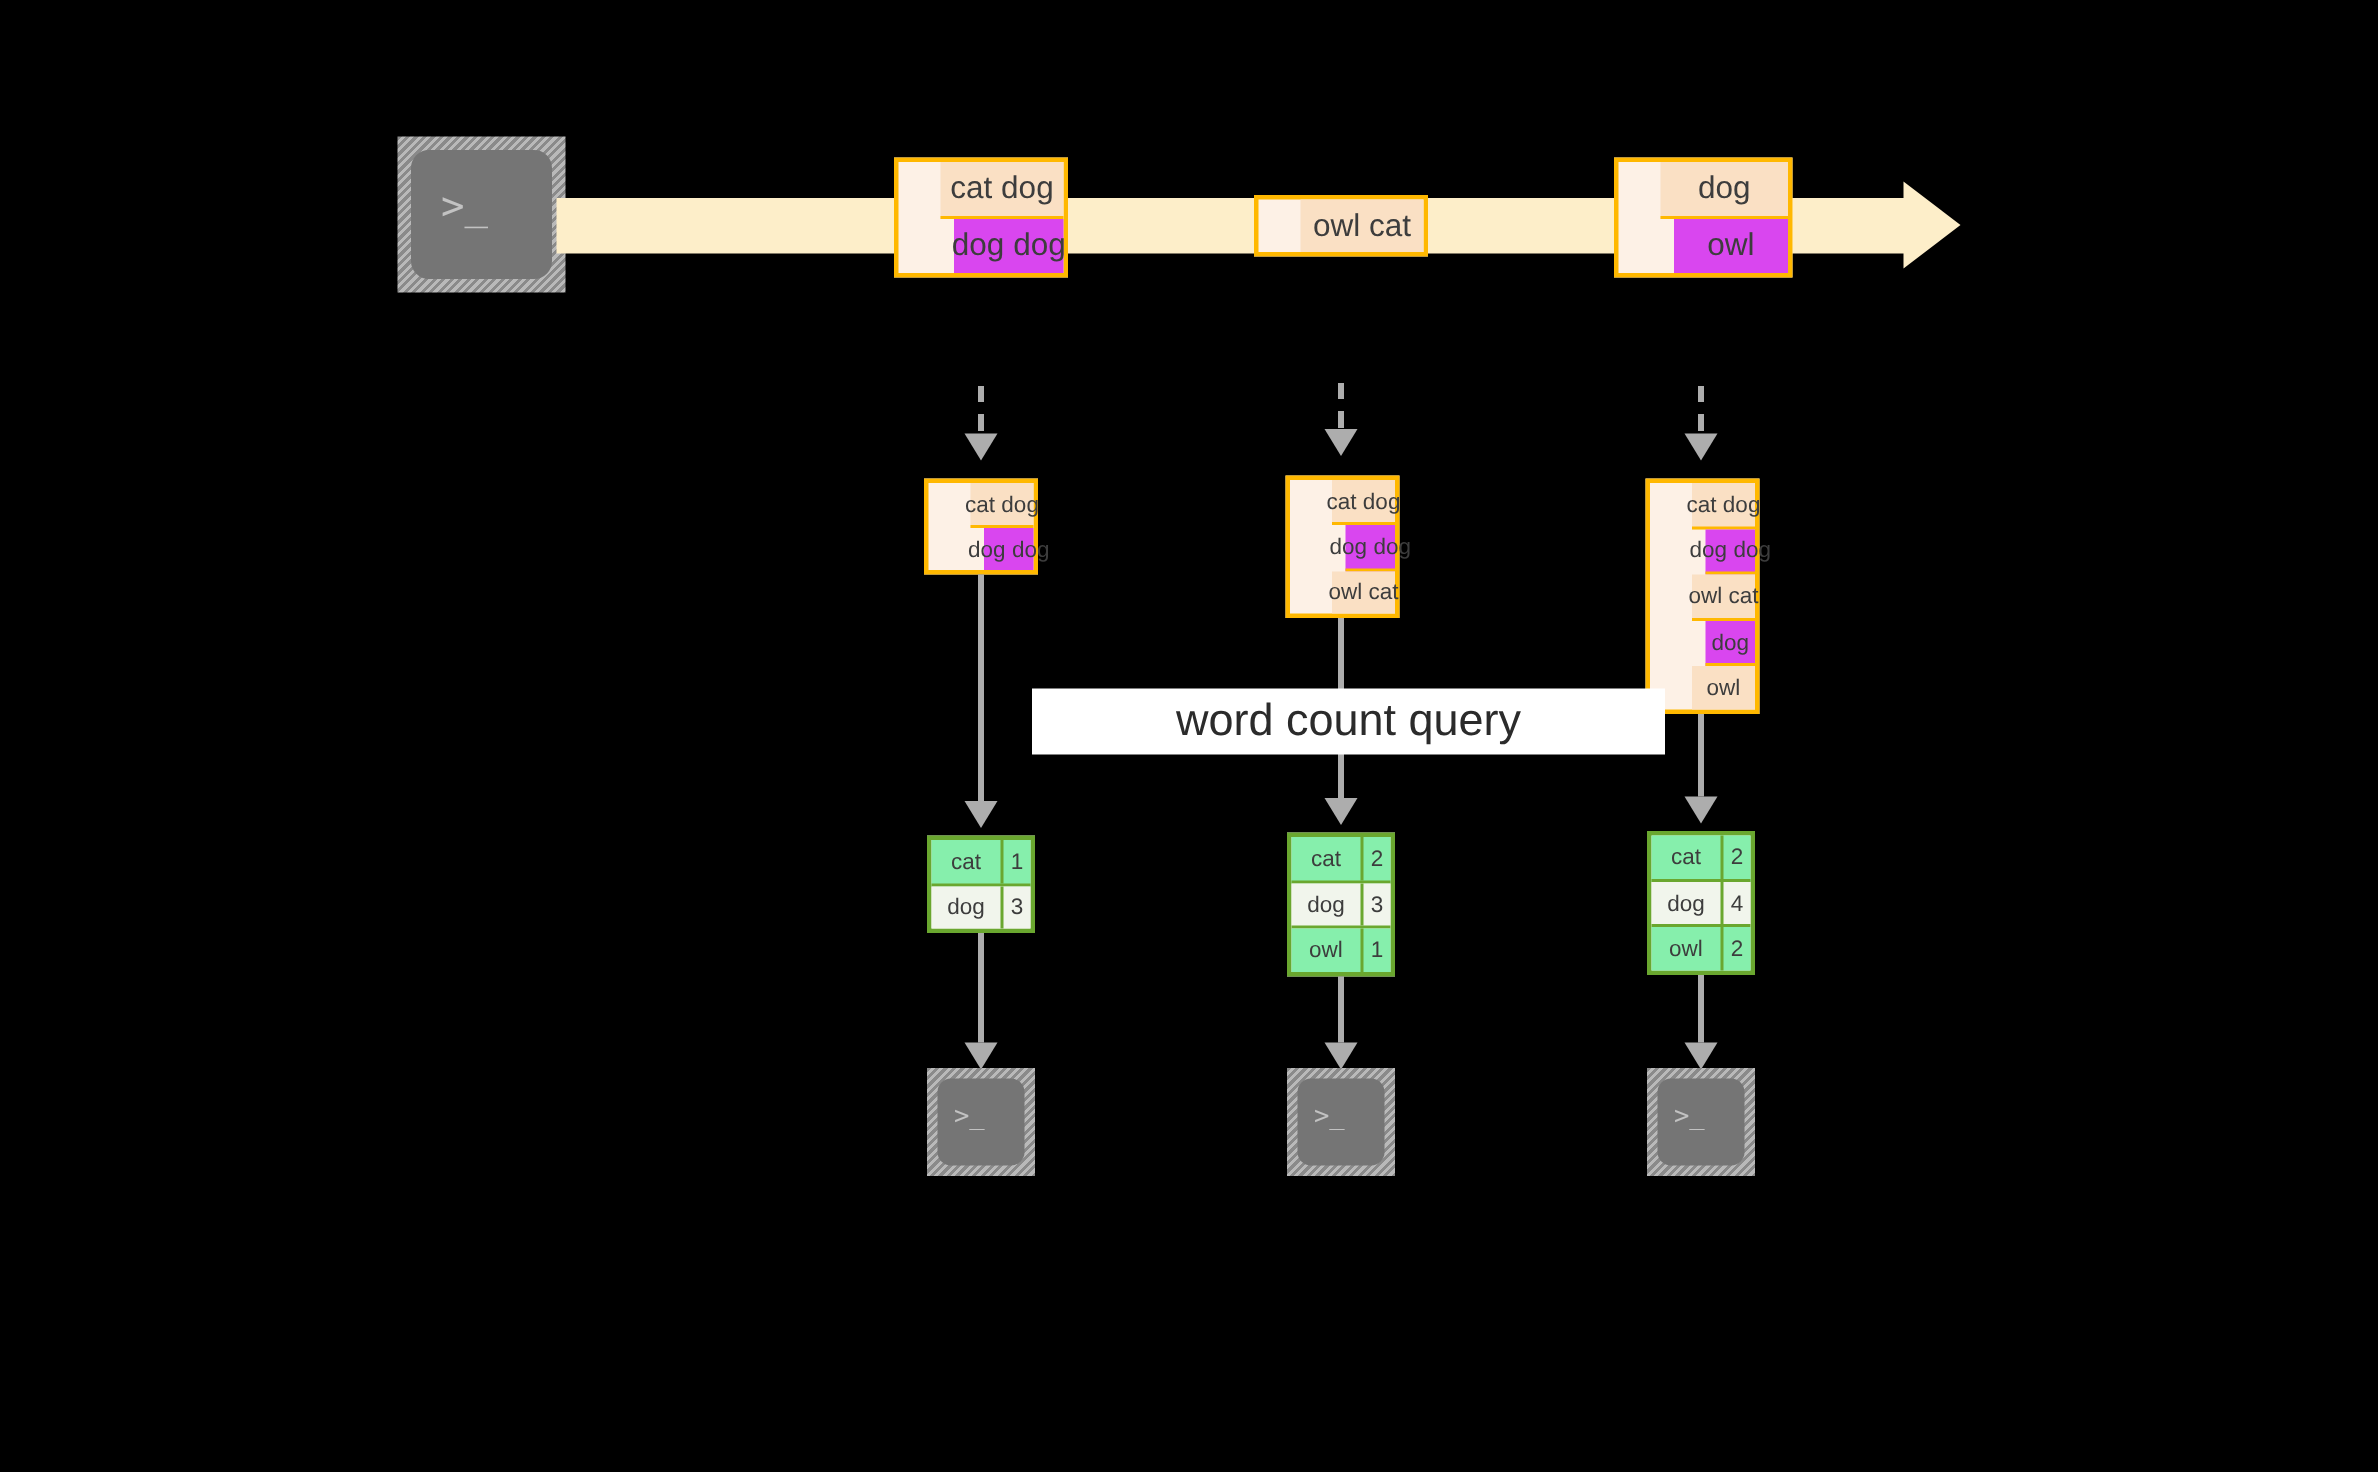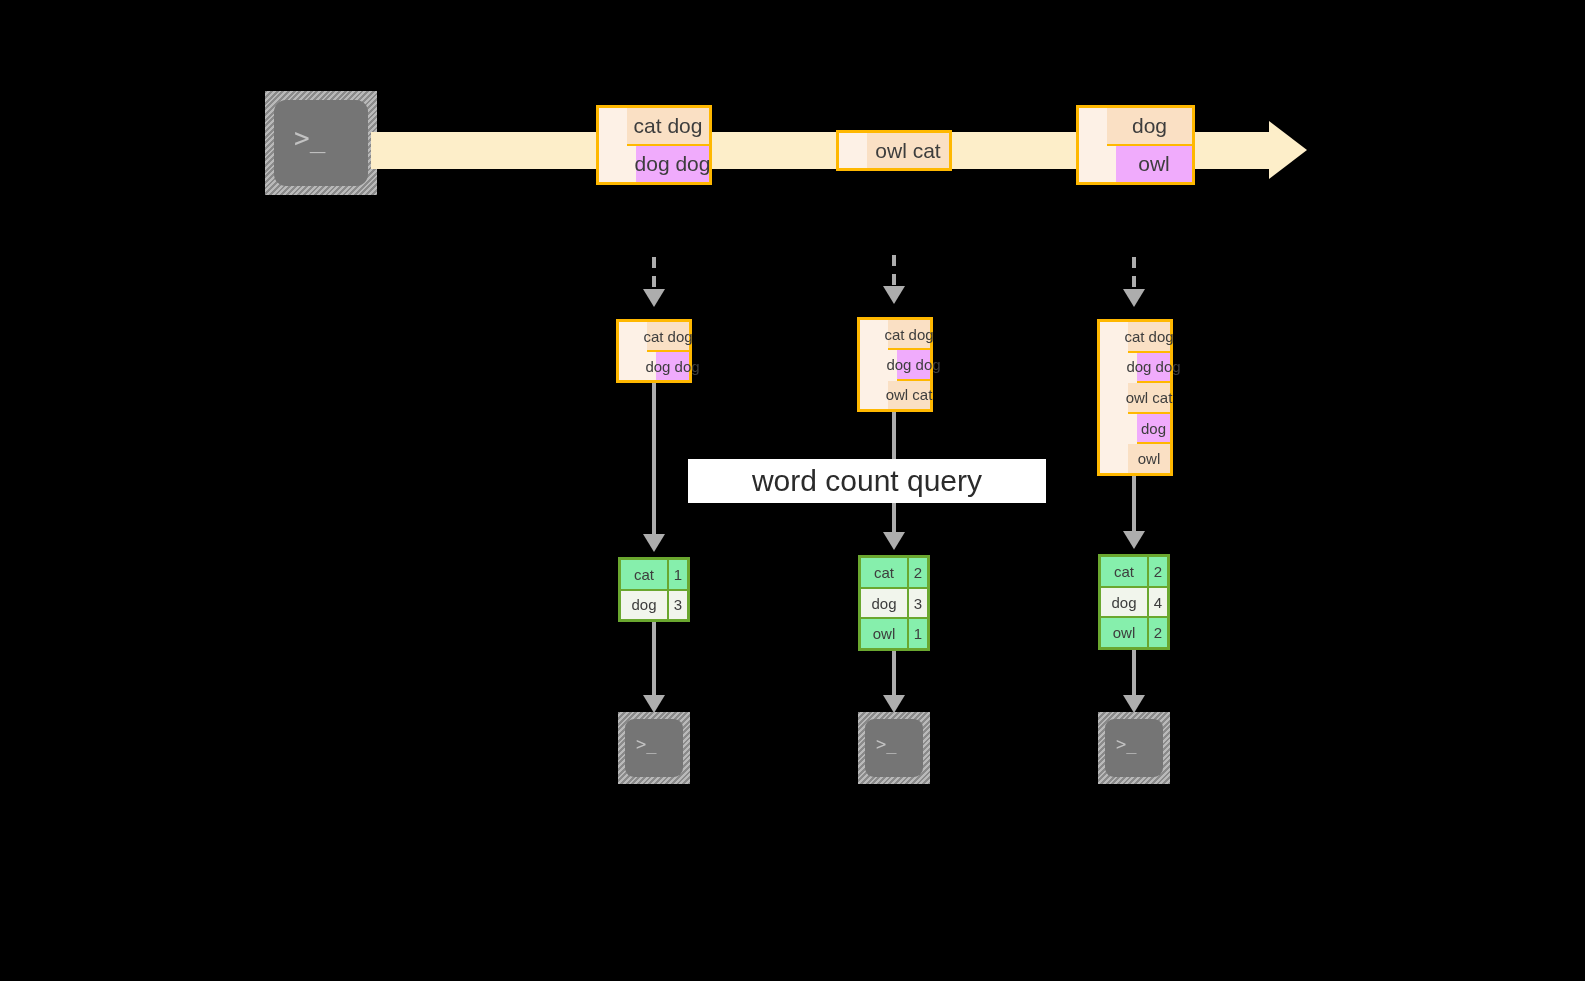--- a/index.html
+++ b/index.html
@@ -63,21 +63,21 @@
     flex:1 1 auto;
     display:flex;
     align-items:center;
     justify-content:center;
     color:#3d3d3d;
     white-space:nowrap;
     border-bottom:2px solid #ffb800;
   }
   .rec .cell:last-child { border-bottom:none; }
   .rec .cell.dark { background:#fae0c4;margin-left:28px; }
-  .rec .cell.light { background:#f0abfc;margin-left:37px; }
+  .rec .cell.light { background:#d946ef;margin-left:37px; }
 
   
   .res {
     position:absolute;
     border:3px solid #6aa72f;
     display:flex;
     flex-direction:column;
     background:#eef3e7;
   }
   .res .row {
@@ -248,17 +248,17 @@
   </div>
 
   <div class="vline" style="left:1132px; top:650px; height:45px;"></div>
   <div class="vhead" style="left:1123px; top:695px;"></div>
 
   <div class="term small" style="left:1098px; top:712px; width:72px; height:72px;">
     <div class="inner"></div>
     <div class="glyph" style="left:18px; top:24px; font-size:17px;">&gt;_</div>
   </div>
 
-  <div class="qlabel" style="left:688px; top:459px; width:358px; height:44px;">
+  <div class="qlabel" style="left:688px; top:459px; width:422px; height:44px;">
     <span style="font-size:30px;">word count query</span>
   </div>
 
 </div>
 
 </body></html>

